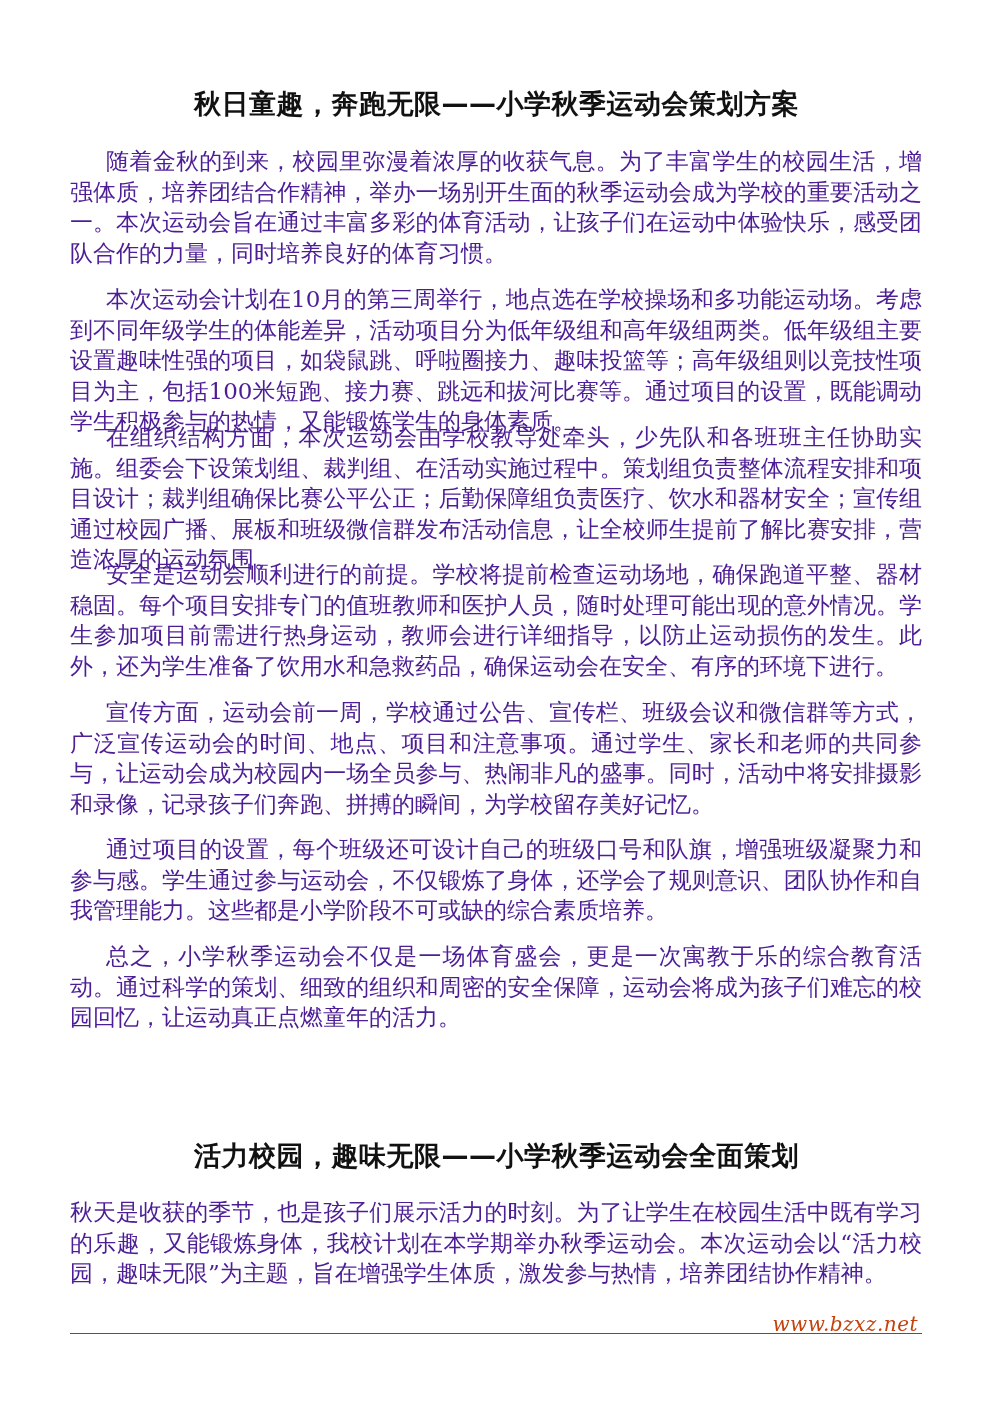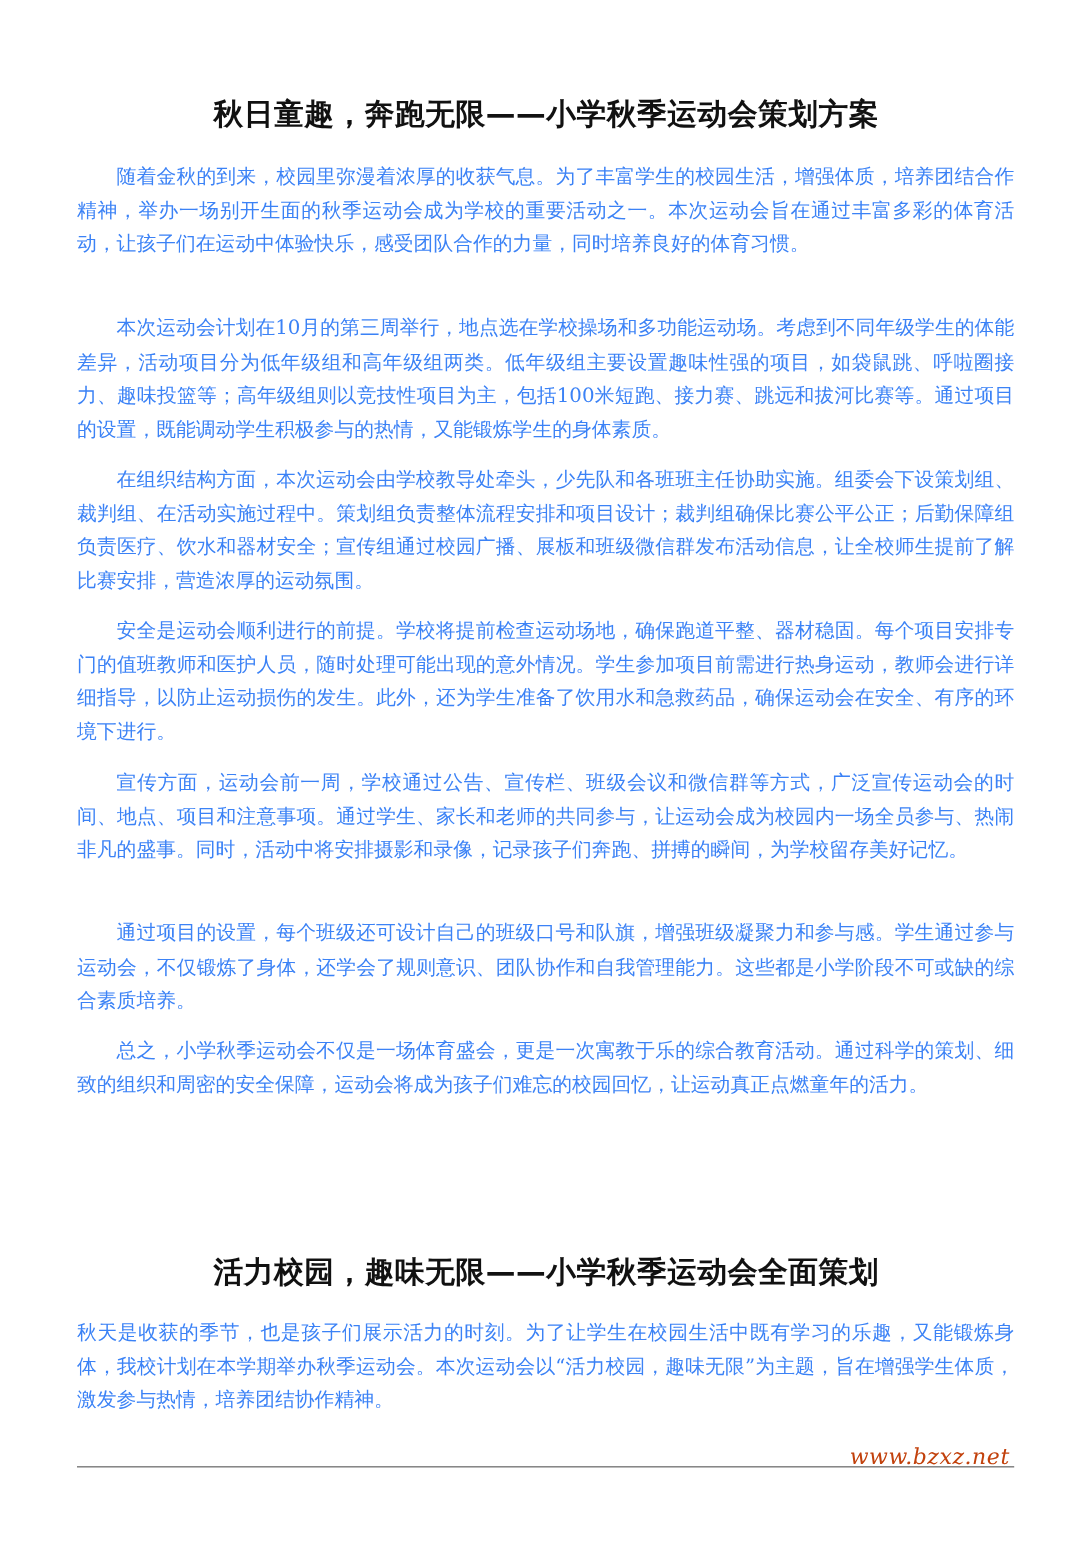--- a/index.html
+++ b/index.html
@@ -32,25 +32,25 @@
       letter-spacing: 0.5px;
       color: #111111;
       margin: 0;
     }
     .title-1 { top: 86px; }
     .title-2 { top: 1138px; }
     .para {
       position: absolute;
       left: 70px;
       width: 852px;
-      font-size: 18px;
+      font-size: 23px;
       line-height: 30.5px;
       margin: 0;
       text-align: justify;
-      color: #3b82f6;
+      color: #4c1d95;
     }
     .indent { text-indent: 36px; }
     .p1 { top: 146px; }
     .p2 { top: 284px; }
     .p3 { top: 422px; }
     .p4 { top: 559px; }
     .p5 { top: 697px; }
     .p6 { top: 834px; }
     .p7 { top: 941px; }
     .p8 { top: 1197px; }

